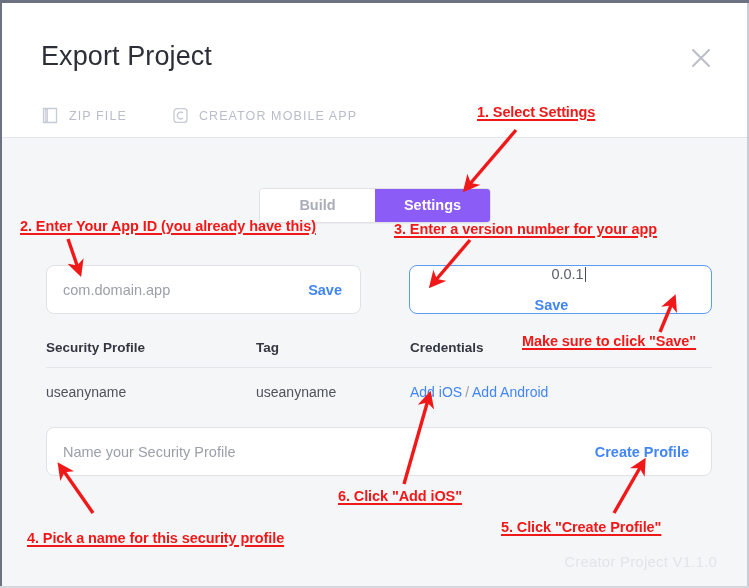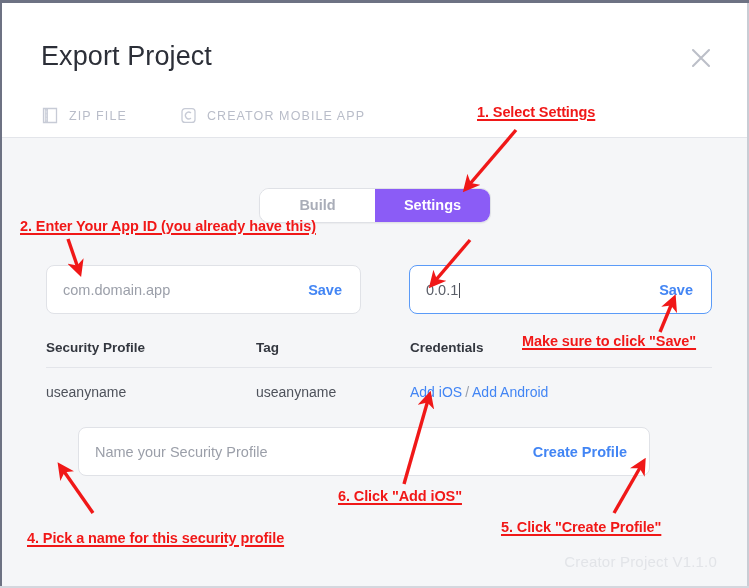--- a/index.html
+++ b/index.html
@@ -65,21 +65,21 @@
   }
   .close-btn svg { display:block; }
 
   
   .tabs {
     position: absolute;
     left: 39px;
     top: 103px;
     display: flex;
     align-items: flex-end;
-    gap: 8px;
+    gap: 0px;
   }
   .tab {
     display: flex;
     align-items: center;
     gap: 9px;
     padding: 0 0 11px 0;
     margin-right: 44px;
     cursor: pointer;
     position: relative;
   }
@@ -118,21 +118,21 @@
     box-sizing: border-box;
   }
 
   
   .segmented {
     position: absolute;
     left: 259px;
     top: 188px;
     display: flex;
     border: 1px solid #dfe1e6;
-    border-radius: 10px;
+    border-radius: 4px;
     overflow: hidden;
     background: #ffffff;
     box-shadow: 0 1px 1px rgba(0,0,0,0.04);
   }
   .seg-btn {
     width: 115px;
     height: 33px;
     line-height: 33px;
     text-align: center;
     font-size: 14.5px;
@@ -176,22 +176,22 @@
   .caret {
     display: inline-block;
     width: 1px;
     height: 15px;
     background: #4a4e57;
     vertical-align: -3px;
     margin-left: 1px;
   }
 
   #field-appid  { left: 46px;  top: 265px; width: 315px; height: 49px; }
-  #field-version{ left: 409px; top: 265px; width: 303px; height: 49px; }
-  #field-profile{ left: 46px;  top: 427px; width: 572px; height: 49px; margin-left: 32px; }
+  #field-version{ left: 409px; top: 265px; width: 303px; height: 49px; flex-direction: column; }
+  #field-profile{ left: 46px;  top: 427px; width: 666px; height: 49px; }
   #field-profile .field-action { padding-right: 22px; }
 
   
   .tbl {
     position: absolute;
     left: 46px;
     top: 340px;
     width: 666px;
   }
   .tbl-head {
@@ -350,18 +350,19 @@
 
     <line x1="404" y1="484" x2="428" y2="400" stroke="#f01818" stroke-width="3.4" marker-end="url(#ah)"></line>
 
     <line x1="614" y1="513" x2="641" y2="466" stroke="#f01818" stroke-width="3.4" marker-end="url(#ah)"></line>
 
     <line x1="93" y1="513" x2="63" y2="470" stroke="#f01818" stroke-width="3.4" marker-end="url(#ah)"></line>
   </svg>
 
   <div class="anno" style="left:477px; top:104px;">1. Select Settings</div>
   <div class="anno" style="left:20px;   top:218px;">2. Enter Your App ID (you already have this)</div>
+  <div class="anno" style="left:394px; top:221px;">3. Enter a version number for your app</div>
   <div class="anno" style="left:522px; top:333px;">Make sure to click "Save"</div>
   <div class="anno" style="left:338px; top:488px;">6. Click "Add iOS"</div>
   <div class="anno" style="left:501px; top:519px;">5. Click "Create Profile"</div>
   <div class="anno" style="left:27px;  top:530px;">4. Pick a name for this security profile</div>
 
 </div>
 
 </body></html>

